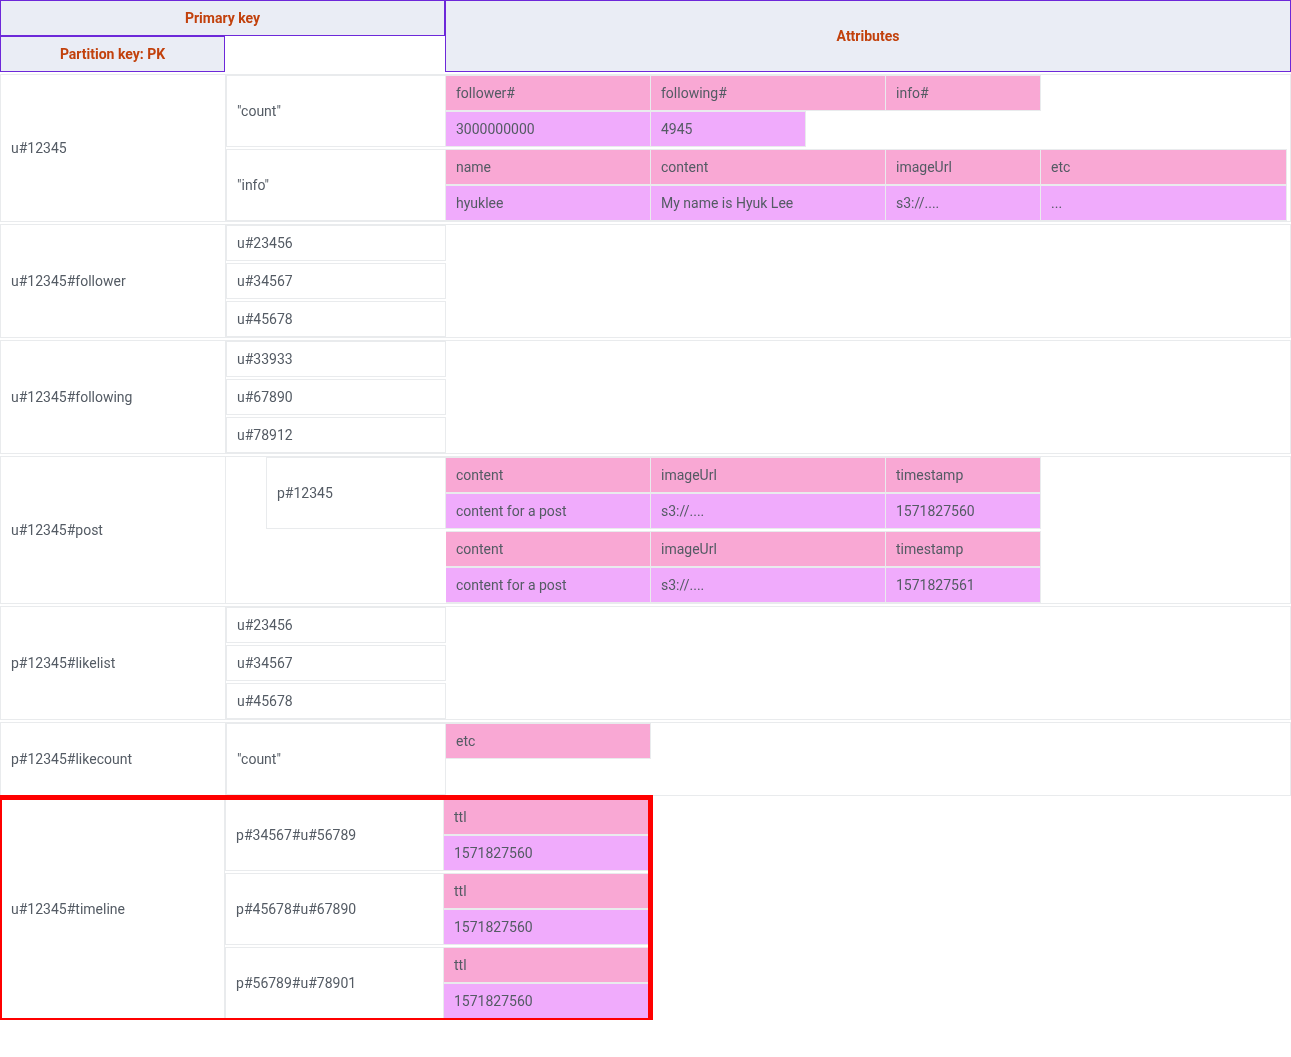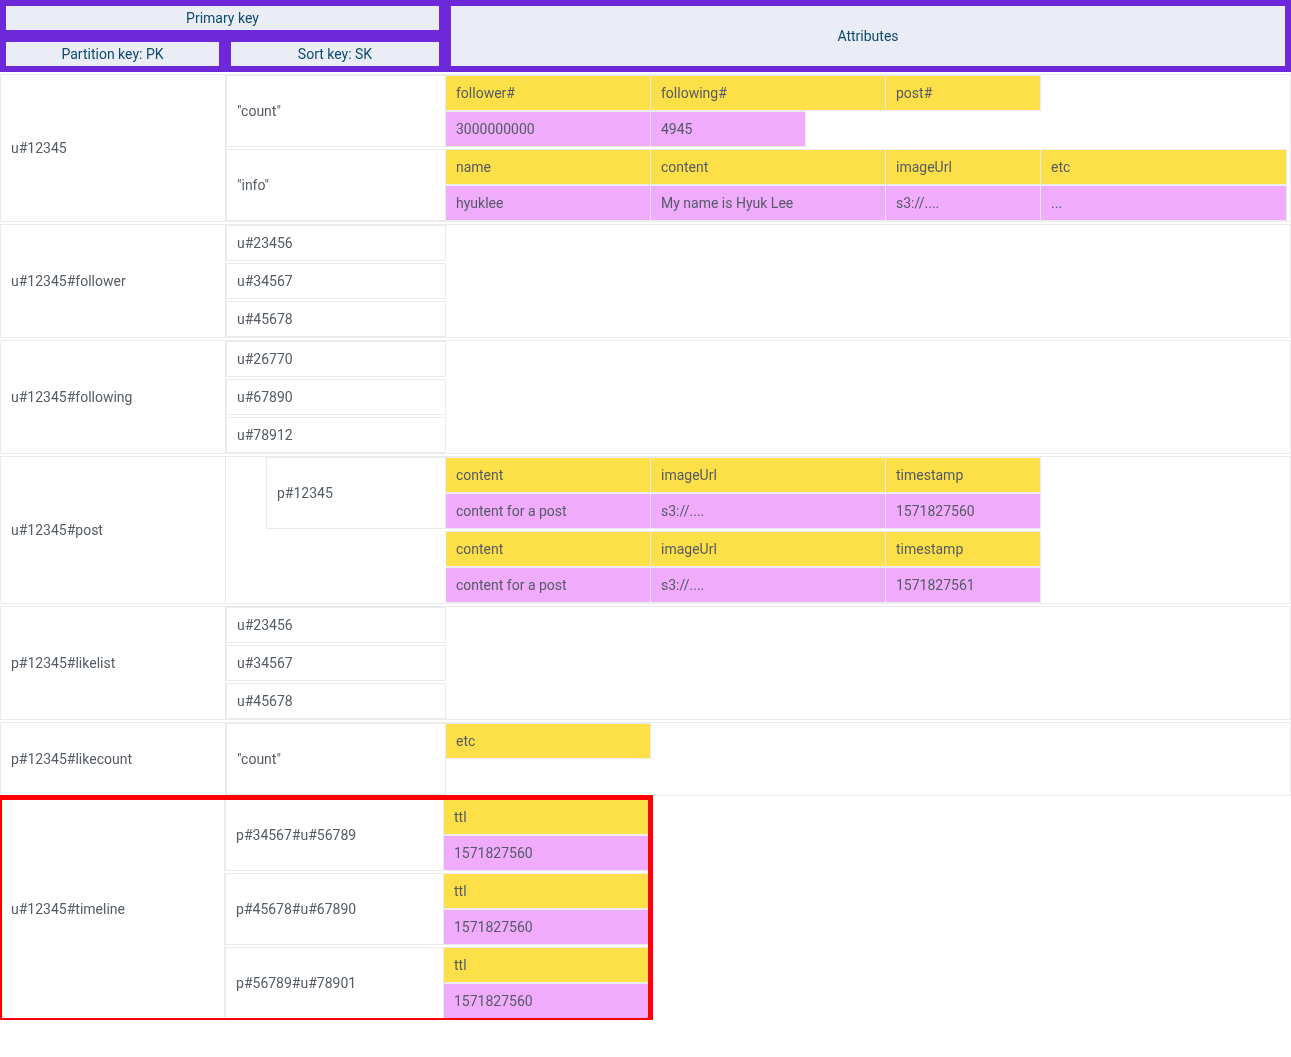--- a/index.html
+++ b/index.html
@@ -9,26 +9,26 @@
     font-family: -apple-system, BlinkMacSystemFont, "Segoe UI", Roboto, Helvetica, Arial, sans-serif;
     font-size: 14px;
     color: #545b64;
     background: #fff;
     width: 1291px;
   }
   .tbl-wrap { padding: 0; }
   .header-row { display: flex; }
   .header-cell {
     background: #eaedf5;
-    border: 6px solid #6d28d9;
+    border: 1px solid #6d28d9;
     display: flex;
     align-items: center;
     justify-content: center;
-    font-weight: 400;
-    color: #0c4a6e;
+    font-weight: 700;
+    color: #c2410c;
     padding: 0 8px;
   }
   .hcell-pk { width: 225px; height: 36px; }
   .hcell-sk { width: 220px; height: 36px; }
   .hcell-primary { width: 445px; height: 36px; }
   .hcell-attrs { width: 846px; height: 72px; }
   .body { }
   .entity {
     display: flex;
     border: 1px solid #e9ebed;
@@ -56,55 +56,54 @@
   .attr-block + .attr-block { margin-top: 2px; }
   .attr-row { display: flex; }
   .attr-cell {
     height: 36px;
     display: flex;
     align-items: center;
     padding: 0 10px;
     border: 1px solid #e9ebed;
     border-left: none;
   }
-  .attr-cell.hdr { background: #fde047; }
+  .attr-cell.hdr { background: #f9a8d4; }
   .attr-cell.val { background: #f0abfc; }
   .highlight {
     outline: 5px solid #ff0000;
     outline-offset: -2px;
     position: relative;
   }
 </style>
 </head>
 <body>
 
 <div class="tbl-wrap">
 
   <div class="header-row">
     <div class="header-cell hcell-primary">Primary key</div>
     <div class="header-cell hcell-attrs" style="margin-bottom:-36px;">Attributes</div>
   </div>
   <div class="header-row">
     <div class="header-cell hcell-pk">Partition key: PK</div>
-    <div class="header-cell hcell-sk">Sort key: SK</div>
   </div>
 
   <div class="body" id="tbody">
       <div class="entity">
         <div class="pk-col">u#12345</div>
         <div class="sk-stack">
           <div class="sk-cell" style="height: 72px;">"count"</div>
           <div class="sk-cell" style="height: 72px;">"info"</div>
         </div>
         <div class="attrs-stack">
           <div class="attr-block">
             <div class="attr-row">
               <div class="attr-cell hdr" style="width: 205px;">follower#</div>
               <div class="attr-cell hdr" style="width: 235px;">following#</div>
-              <div class="attr-cell hdr" style="width: 155px;">post#</div>
+              <div class="attr-cell hdr" style="width: 155px;">info#</div>
             </div>
             <div class="attr-row">
               <div class="attr-cell val" style="width: 205px;">3000000000</div>
               <div class="attr-cell val" style="width: 155px;">4945</div>
             </div>
           </div>
           <div class="attr-block">
             <div class="attr-row">
               <div class="attr-cell hdr" style="width: 205px;">name</div>
               <div class="attr-cell hdr" style="width: 235px;">content</div>
@@ -129,21 +128,21 @@
         </div>
         <div class="attrs-stack">
           <div class="attr-block" style="height: 36px;"></div>
           <div class="attr-block" style="height: 36px;"></div>
           <div class="attr-block" style="height: 36px;"></div>
         </div>
       </div>
       <div class="entity">
         <div class="pk-col">u#12345#following</div>
         <div class="sk-stack">
-          <div class="sk-cell" style="height: 36px;">u#26770</div>
+          <div class="sk-cell" style="height: 36px;">u#33933</div>
           <div class="sk-cell" style="height: 36px;">u#67890</div>
           <div class="sk-cell" style="height: 36px;">u#78912</div>
         </div>
         <div class="attrs-stack">
           <div class="attr-block" style="height: 36px;"></div>
           <div class="attr-block" style="height: 36px;"></div>
           <div class="attr-block" style="height: 36px;"></div>
         </div>
       </div>
       <div class="entity">

